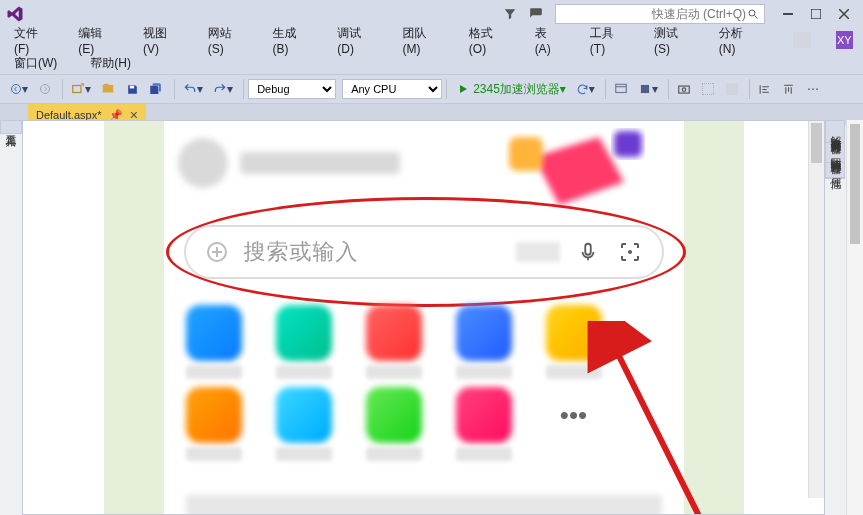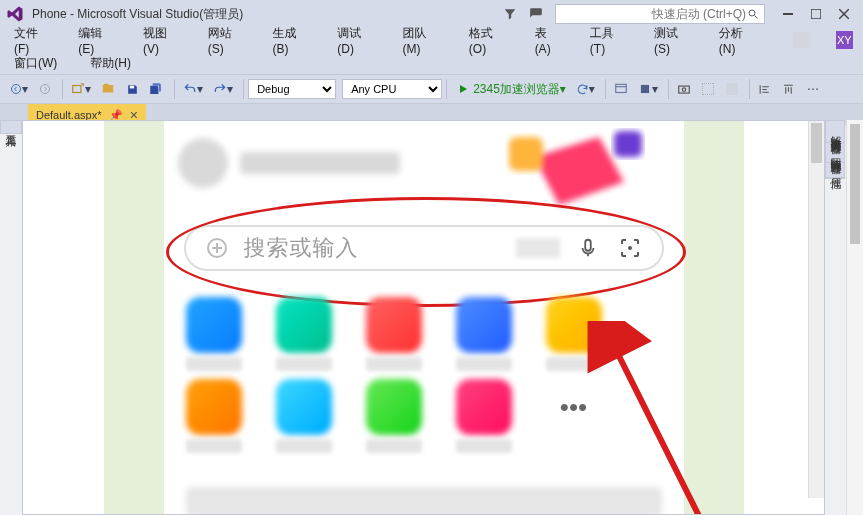--- a/index.html
+++ b/index.html
@@ -51,21 +51,21 @@
 
   
   .px-row1 { height: 64px; display:flex; align-items:center; padding: 0 14px; gap:12px; }
   .pix { filter: blur(3px); image-rendering: pixelated; }
   .blob { border-radius: 4px; }
   .blob.gray { background: #d9d9d9; }
   .corner-deco { position:absolute; right:10px; top:6px; width:170px; height:90px; }
 
   
   .search-wrap { margin: 30px 20px 20px; position:relative; }
-  .search-pill { height: 46px; border: 2px solid #ddd; border-radius: 28px; display:flex; align-items:center; padding: 12px 18px; gap:14px; }
+  .search-pill { height: 54px; border: 2px solid #ddd; border-radius: 28px; display:flex; align-items:center; padding: 12px 18px; gap:14px; }
   .search-pill .g-logo { width:26px; height:26px; display:inline-flex; align-items:center; justify-content:center; }
   .search-pill .placeholder { font-size: 22px; color:#9b9b9b; flex:1; letter-spacing:1px; }
   .search-pill .mic, .search-pill .scan { width:28px; height:28px; display:inline-flex; align-items:center; justify-content:center; color:#5c5c5c; cursor:pointer; }
   .ellipse-annot { position:absolute; left:-18px; top:-28px; width: 520px; height: 110px; border: 3px solid #d81b1b; border-radius: 50%; pointer-events:none; }
 
   
   .app-grid { padding: 6px 22px; }
   .app-row { display:flex; gap: 34px; margin-bottom: 8px; }
   .app-tile { width:56px; height:56px; border-radius:14px; filter: blur(3px) saturate(1.3); }
   .tile-lbl { width:56px; height:14px; background:#e3e3e3; border-radius:3px; margin-top:4px; filter: blur(2px); }
@@ -85,21 +85,20 @@
 </style>
 </head>
 <body>
 
 <div class="title-bar">
   <span class="vs-logo">
     <svg viewBox="0 0 24 24" width="18" height="18">
         <path fill="#68217a" d="M17 2l5 3v14l-5 3-9-8-4 3-2-1V8l2-1 4 3 9-8zm0 5l-5 5 5 5V7z"></path>
       </svg>
   </span>
-  <span class="title-text">Phone - Microsoft Visual Studio(管理员)</span>
   <span class="spacer"></span>
   <span class="tb-icon">
     <svg width="14" height="14" viewBox="0 0 24 24">
         <path fill="currentColor" d="M3 4h18l-7 9v6l-4 2v-8z"></path>
       </svg>
   </span>
   <span class="tb-icon">
     <svg width="14" height="14" viewBox="0 0 24 24">
         <path fill="currentColor" d="M20 2H4a2 2 0 00-2 2v14l4-4h14a2 2 0 002-2V4a2 2 0 00-2-2z"></path>
       </svg>

